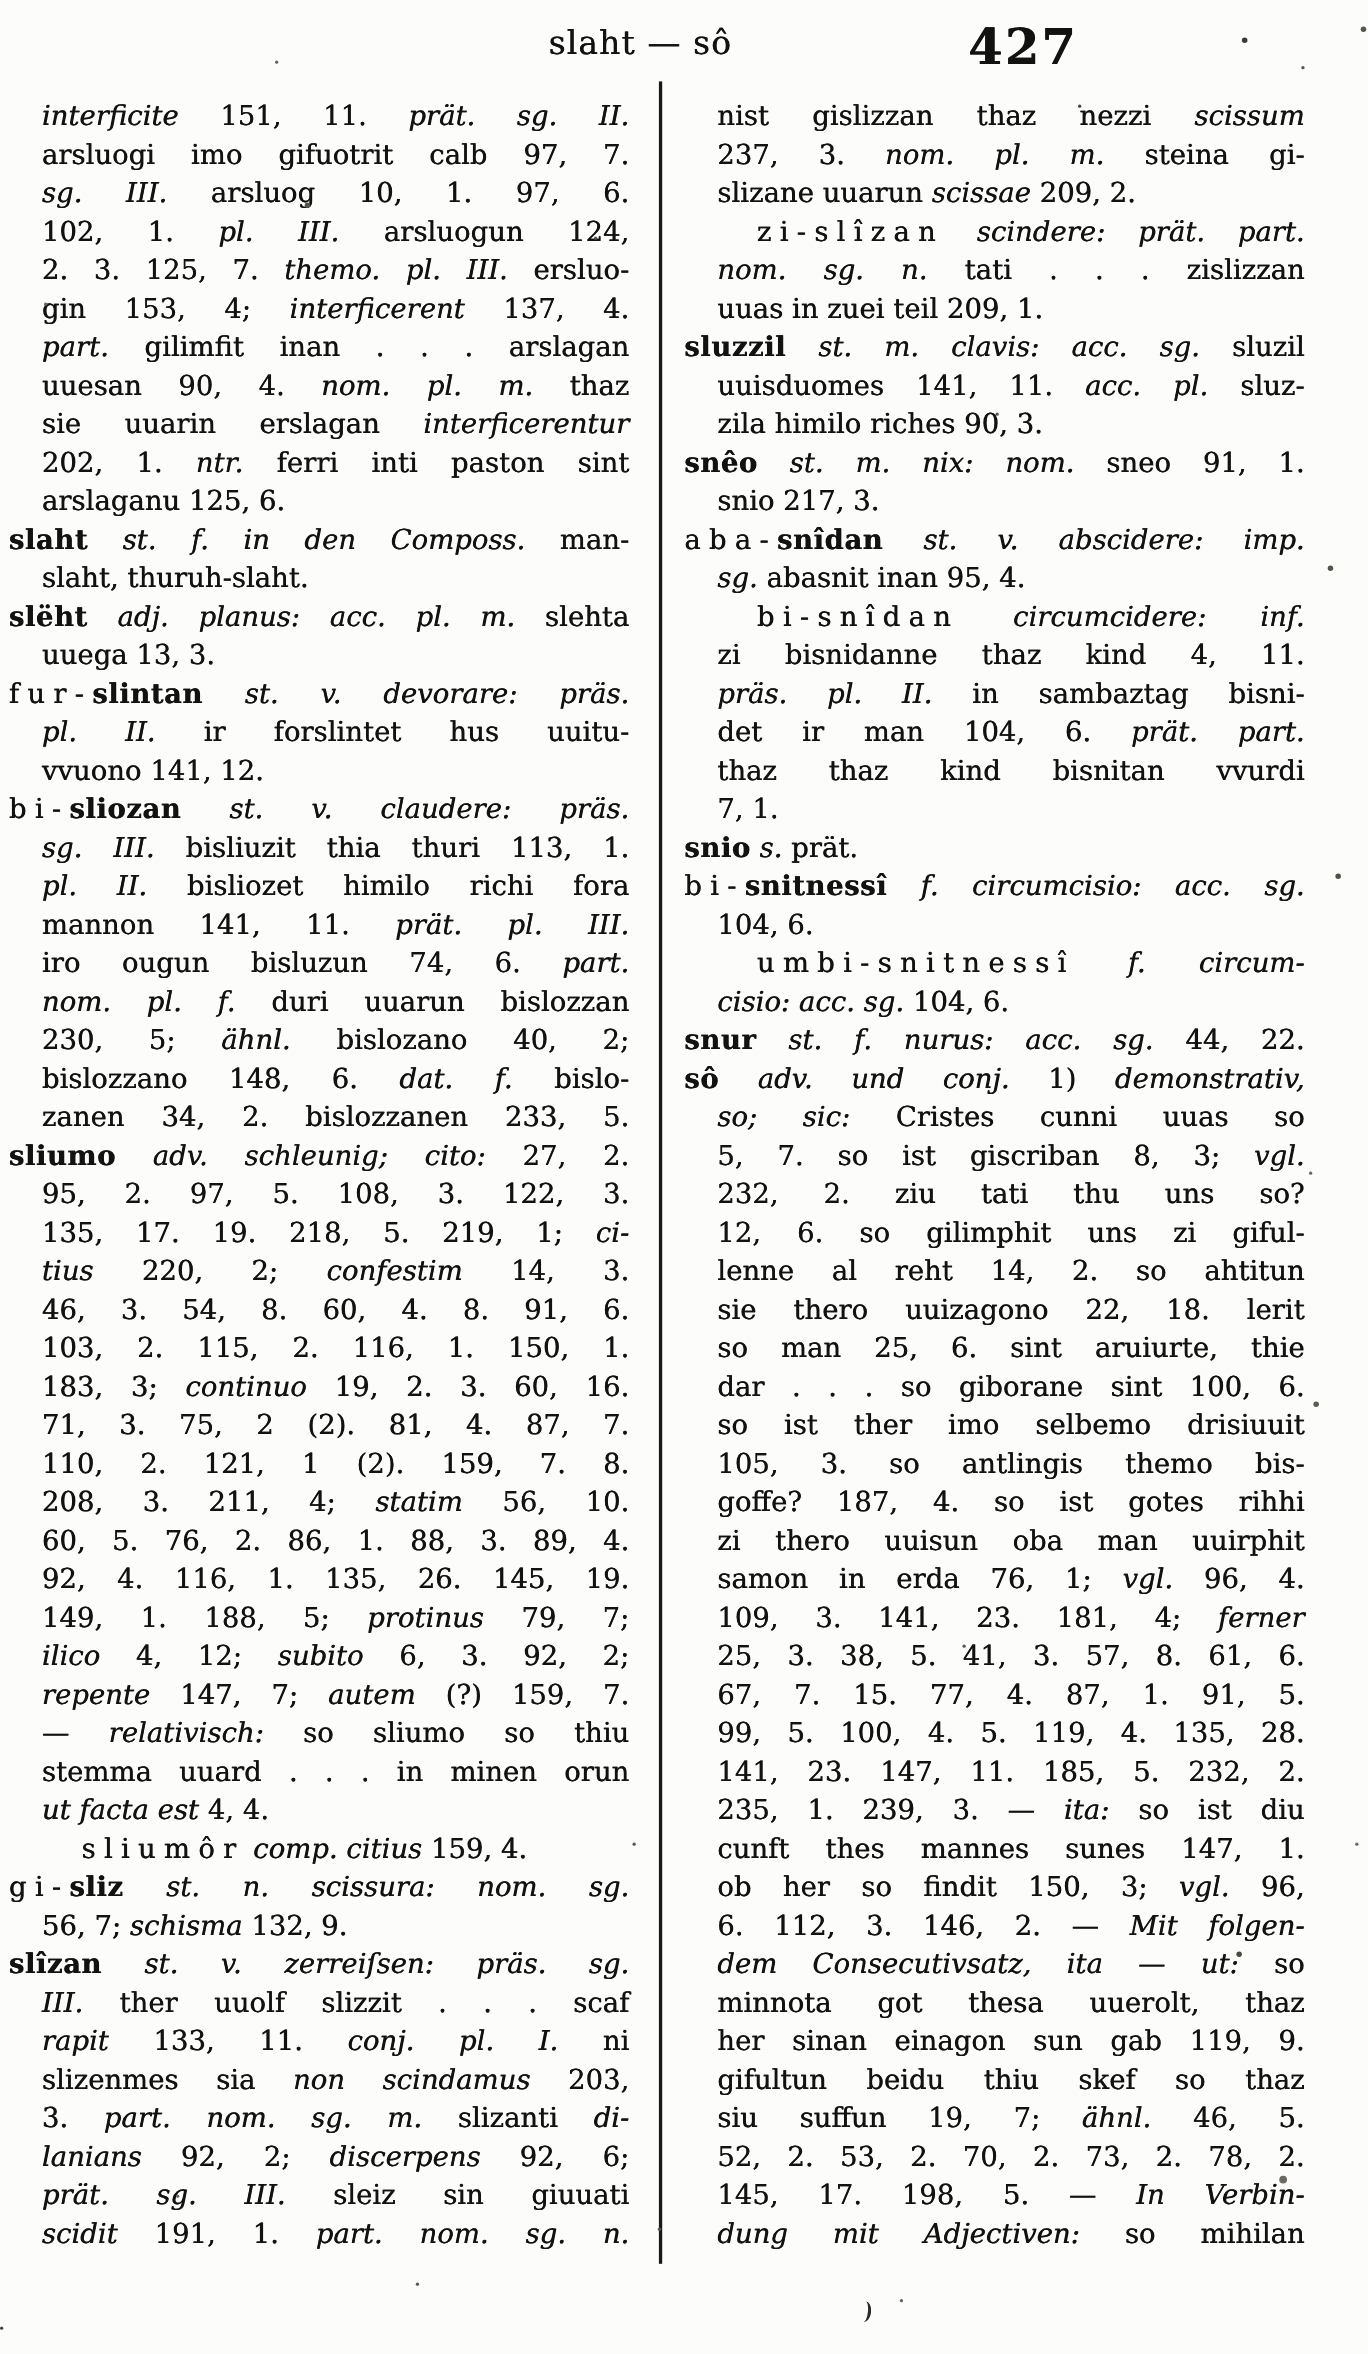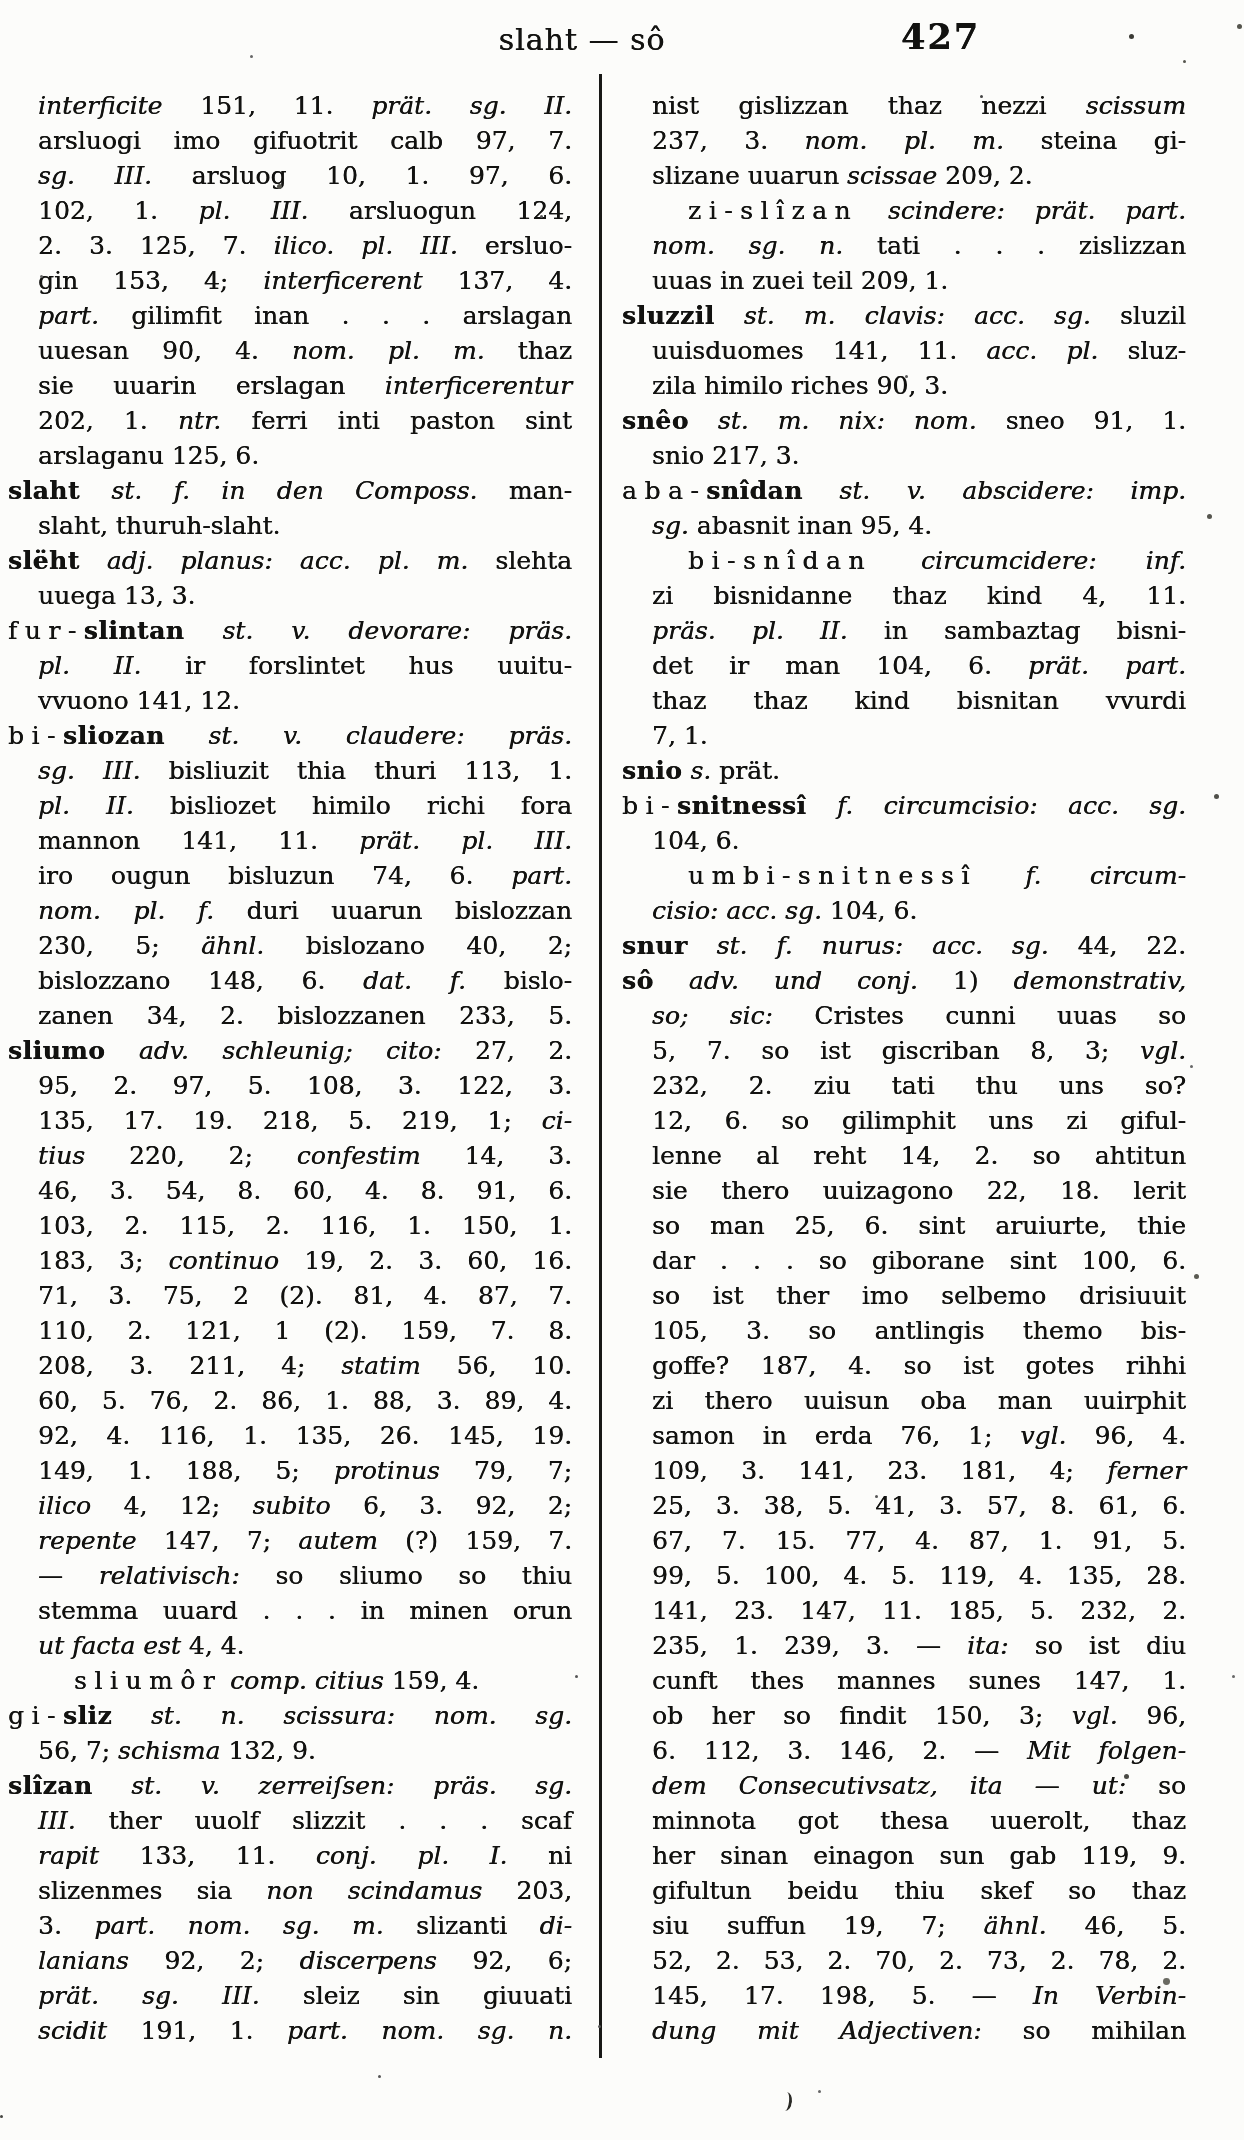--- a/index.html
+++ b/index.html
@@ -15,21 +15,21 @@
   .running-head{
     position:absolute;top:16px;left:0;width:1052px;height:52px;
   }
   .head-title{
     position:absolute;left:402px;width:360px;top:6px;
     text-align:center;font-size:30px;letter-spacing:1px;
     text-shadow:0.4px 0 0 currentColor;
   }
   .page-num{
     position:absolute;right:72px;top:0;
-    font-size:35px;font-weight:bold;letter-spacing:2px;
+    font-size:45px;font-weight:bold;letter-spacing:2px;
     text-shadow:0.4px 0 0 currentColor;
   }
   
   .divider{
     position:absolute;left:599px;top:74px;width:3px;height:1984px;
     background:#181816;
   }
   
   .body-text{
     position:absolute;top:88px;left:0;width:1244px;
@@ -88,21 +88,21 @@
   </div>
 
   <div class="divider"></div>
 
   <div class="body-text">
     <div class="col col-left" id="col-left">
         <div class="line ind1"><span class="seg-i">interficite</span><span class="seg-r"> 151, 11. </span><span class="seg-i">prät. sg. II.</span></div>
         <div class="line ind1"><span class="seg-r">arsluogi imo gifuotrit calb 97, 7.</span></div>
         <div class="line ind1"><span class="seg-i">sg. III.</span><span class="seg-r"> arsluog 10, 1. 97, 6.</span></div>
         <div class="line ind1"><span class="seg-r">102, 1. </span><span class="seg-i">pl. III.</span><span class="seg-r"> arsluogun 124,</span></div>
-        <div class="line ind1"><span class="seg-r">2. 3. 125, 7. </span><span class="seg-i">ilico. pl. III.</span><span class="seg-r"> ersluo-</span></div>
+        <div class="line ind1"><span class="seg-r">2. 3. 125, 7. </span><span class="seg-i">themo. pl. III.</span><span class="seg-r"> ersluo-</span></div>
         <div class="line ind1"><span class="seg-r">gin 153, 4; </span><span class="seg-i">interficerent</span><span class="seg-r"> 137, 4.</span></div>
         <div class="line ind1"><span class="seg-i">part.</span><span class="seg-r"> gilimfit inan . . . arslagan</span></div>
         <div class="line ind1"><span class="seg-r">uuesan 90, 4. </span><span class="seg-i">nom. pl. m.</span><span class="seg-r"> thaz</span></div>
         <div class="line ind1"><span class="seg-r">sie uuarin erslagan </span><span class="seg-i">interficerentur</span></div>
         <div class="line ind1"><span class="seg-r">202, 1. </span><span class="seg-i">ntr.</span><span class="seg-r"> ferri inti paston sint</span></div>
         <div class="line ind1 end"><span class="seg-r">arslaganu 125, 6.</span></div>
         <div class="line ind0"><span class="seg-b">slaht</span><span class="seg-r"> </span><span class="seg-i">st. f. in den Composs.</span><span class="seg-r"> man-</span></div>
         <div class="line ind1 end"><span class="seg-r">slaht, thuruh-slaht.</span></div>
         <div class="line ind0"><span class="seg-b">slëht</span><span class="seg-r"> </span><span class="seg-i">adj. planus: acc. pl. m.</span><span class="seg-r"> slehta</span></div>
         <div class="line ind1 end"><span class="seg-r">uuega 13, 3.</span></div>

